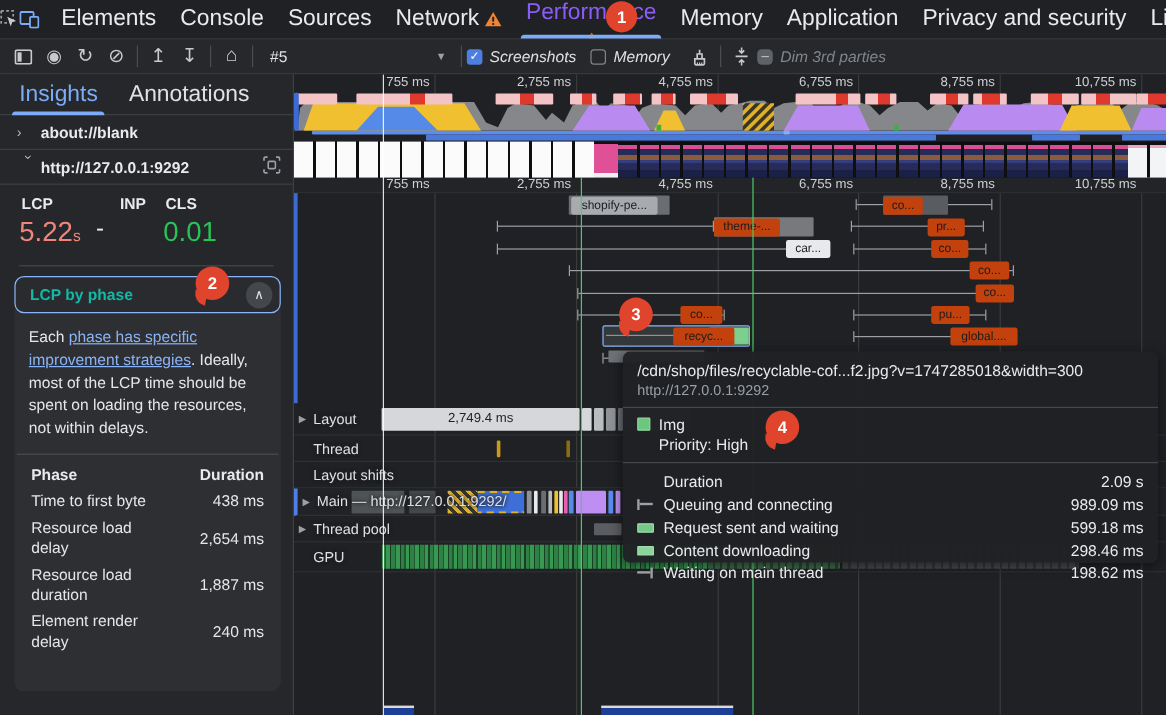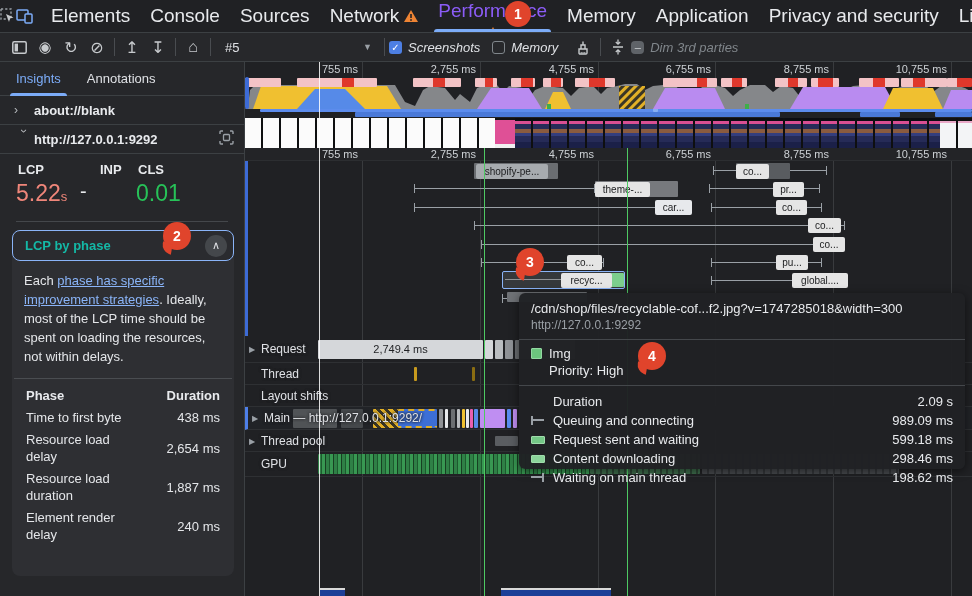--- a/index.html
+++ b/index.html
@@ -32,21 +32,21 @@
   .cb { width:13px; height:13px; border-radius:3px; margin-right:6px; flex:none; }
   .cb.checked { background:#4d7fe3; color:#fff; font-size:10px; line-height:13px; text-align:center; }
   .cb.empty { border:1.5px solid #80868b; }
   .cb.dash { background:#5f6368; color:#cfd2d5; font-size:11px; line-height:12px; text-align:center; border-radius:4px; }
   .tglbl { font-size:13px; color:#dfe1e5; margin-right:12px; cursor:pointer;font-style:italic; }
   .tglbl.dim { color:#80868b; }
   
   .sidebar { position:absolute; left:0; top:62px; width:245px; height:534px;
     background:#26272a; border-right:1px solid #3c4043; }
   .side-tabs { height:34px; display:flex; align-items:center; border-bottom:1px solid #3c4043; padding-left:16px; gap:26px; }
-  .side-tab { font-size:13px; color:#dfe1e5; position:relative; height:34px; display:flex; align-items:center; cursor:pointer; }
+  .side-tab { font-size:19px; color:#dfe1e5; position:relative; height:34px; display:flex; align-items:center; cursor:pointer; }
   .side-tab.active { color:#7cacf8; }
   .side-tab.active::after { content:''; position:absolute; left:-6px; right:-6px; bottom:0; height:3px; border-radius:3px 3px 0 0; background:#7cacf8; }
   .sec { height:29px; display:flex; align-items:center; border-bottom:1px solid #3c4043; padding:0 10px 0 14px; cursor:pointer; }
   .sec .chev { color:#b6b9bd; width:20px; font-size:12px; }
   .sec .lbl { font-size:13px; font-weight:700; color:#e8eaed; flex:1; }
   .metrics { position:absolute; left:0; top:92px; width:245px; height:66px;text-decoration:underline; }
   .mh { position:absolute; top:8px; font-size:13px; font-weight:700; color:#e8eaed; }
   .mv { position:absolute; top:26px; font-size:23px; }
   .sdiv { position:absolute; left:16px; width:212px; height:1px; background:#44474b; }
   .card { position:absolute; left:12px; top:168px; width:222px; height:346px;
@@ -77,21 +77,21 @@
   .lt { position:absolute; top:16px; height:9px; border-radius:1px; z-index:2; }
   .netlane { position:absolute; left:0; top:46px; width:727px; height:10px; background:#202124; }
   .nl { position:absolute; border-radius:1px; }
   .film { position:absolute; top:56px; height:30px; z-index:1; }
   .druler { position:absolute; left:0; top:86px; width:727px; height:13px; border-bottom:1px solid #2c2e31; background:#232427; }
   .wf { position:absolute; left:0; top:99px; width:727px; height:175px; }
   .w { position:absolute; height:9px; border-left:1px solid #9aa0a6; border-right:1px solid #9aa0a6; z-index:2; }
   .w::after { content:''; position:absolute; left:0; right:0; top:4px; border-top:1px solid #9aa0a6; }
   .w.open-r { border-right:none; }
   .bar { position:absolute; height:16px; z-index:2; border-radius:1px; }
-  .chip { position:absolute; height:15px; line-height:15px; background:#e5e5e5; color:#1b1c1e;
+  .chip { position:absolute; height:15px; line-height:15px; background:#c2410c; color:#1b1c1e;
     font-size:10px; text-align:center; border-radius:2px; overflow:hidden; white-space:nowrap; z-index:3; padding:0 2px; cursor:pointer; }
   .selreq { position:absolute; border:1.5px solid #8ab4f8; border-radius:2px; background:#35383b; z-index:2; }
   .selreq::before { content:''; position:absolute; left:2px; right:2px; top:7px; border-top:1px solid #8f9296; }
   
   .track { position:absolute; left:0; width:727px; border-bottom:1px solid #2e3033; }
   .tlabel { position:absolute; left:16px; top:50%; transform:translateY(-50%); font-size:12px; color:#dfe1e5; z-index:5; text-shadow:0 0 3px #202124,0 0 3px #202124; white-space:nowrap; }
   .tri { position:absolute; left:4px; top:50%; transform:translateY(-50%); font-size:8px; color:#9aa0a6; z-index:5; cursor:pointer; }
   .seg { position:absolute; border-radius:1px; }
   
   .vline { position:absolute; width:1px; z-index:6; }
@@ -396,21 +396,21 @@
       </div>
       <div class="w" style="left:466px; top:115px; width:113px;"></div>
       <div class="chip" style="left:547px; top:112px; width:56px;">global....</div>
 
       <div class="w open-r" style="left:257px; top:133px; width:20px;"></div>
       <div class="bar" style="left:262px; top:131px; width:80px; height:10px; background:#6f7276;"></div>
     </div>
 
     <div class="track" style="top:274px; height:27px;">
       <span class="tri">▶</span>
-      <span class="tlabel">Request</span>
+      <span class="tlabel">Layout</span>
       <div class="seg" style="left:73px; top:4px; width:165px; height:19px; background:#d5d7da; color:#1f2023; font-size:11px; text-align:center; line-height:19px;">2,749.4 ms</div>
       <div class="seg" style="left:240px; top:4px; width:8px; height:19px; background:#d5d7da;"></div>
       <div class="seg" style="left:250px; top:4px; width:8px; height:19px; background:#babdc0;"></div>
       <div class="seg" style="left:260px; top:4px; width:8px; height:19px; background:#8f9296;"></div>
       <div class="seg" style="left:270px; top:4px; width:60px; height:19px; background:#6b6e71;"></div>
     </div>
     <div class="track" style="top:301px; height:22px;">
       <span class="tlabel">Thread</span>
       <div class="seg" style="left:169px; top:4px; width:3px; height:14px; background:#c79a1e;"></div>
       <div class="seg" style="left:227px; top:4px; width:3px; height:14px; background:#8a6d12;"></div>

